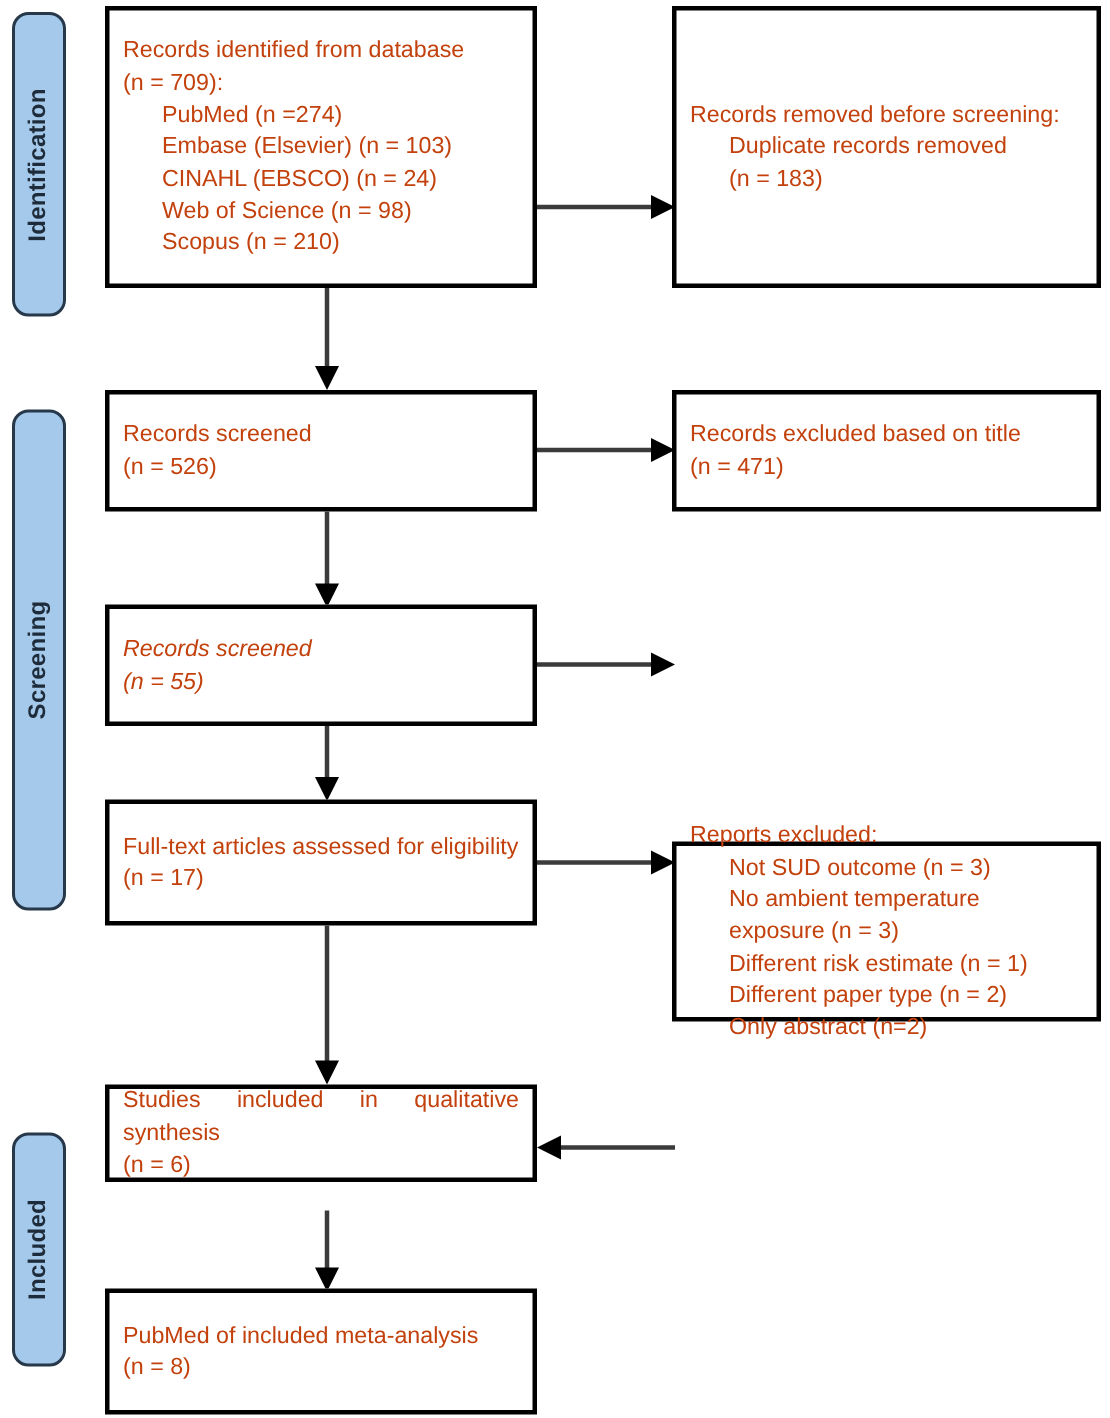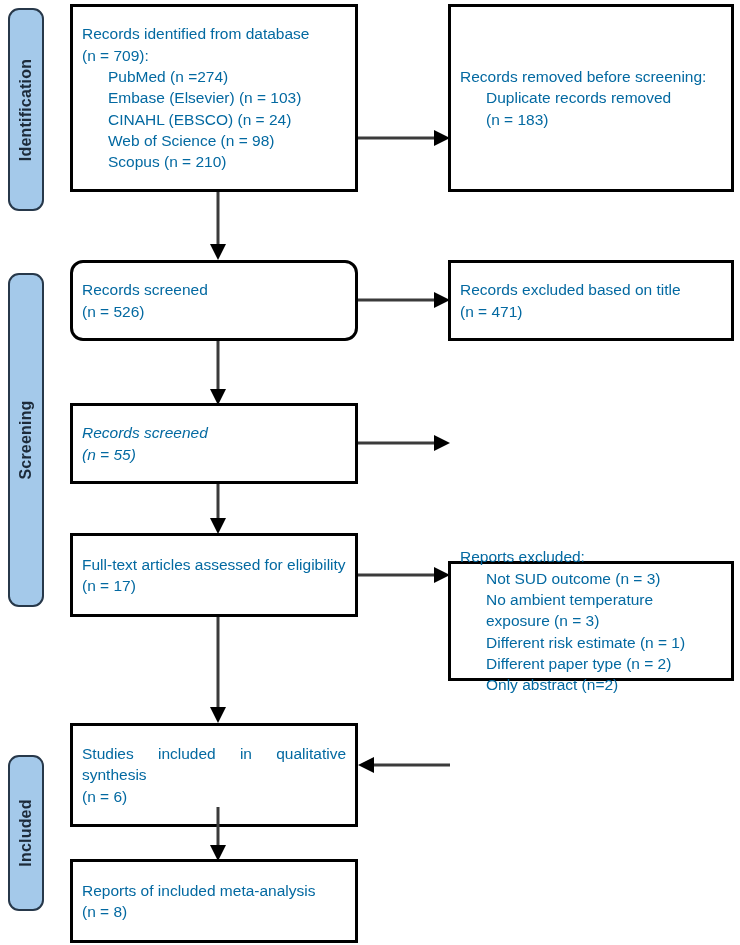--- a/index.html
+++ b/index.html
@@ -47,21 +47,21 @@
     background: #ffffff;
     border: 3px solid #000000;
     display: flex;
     align-items: center;
   }
   .flow-box .box-text {
     width: 100%;
     padding: 0 9px;
     font-size: 15.5px;
     line-height: 1.38;
-    color: #0369a1;
+    color: #c2410c;
     white-space: pre-wrap;
   }
   .flow-box.justify .box-text {
     text-align: justify;
     text-align-last: left;
   }
   .flow-box .box-text .ital {
   }
   .indent1 { display: inline-block; width: 26px; }
 
@@ -111,21 +111,21 @@
     </svg>
   </div>
 
   <div class="conn" style="left:208px; top:192px;">
     <svg width="20" height="68" viewBox="0 0 20 68">
       <line x1="10" y1="0" x2="10" y2="54" stroke="#3b3b3b" stroke-width="3"></line>
       <polygon points="2,52 18,52 10,68" fill="#000000"></polygon>
     </svg>
   </div>
 
-  <div class="flow-box" style="left:70px; top:260px; width:288px; height:81px;border-radius:13px;">
+  <div class="flow-box" style="left:70px; top:260px; width:288px; height:81px;">
     <div class="box-text"><span>Records screened</span>
 <span>(n = 526)</span></div>
   </div>
 
   <div class="flow-box" style="left:448px; top:260px; width:286px; height:81px;">
     <div class="box-text"><span>Records excluded based on title</span>
 <span>(n = 471)</span></div>
   </div>
 
   <div class="conn" style="left:358px; top:290px;">
@@ -184,38 +184,38 @@
     </svg>
   </div>
 
   <div class="conn" style="left:208px; top:617px;">
     <svg width="20" height="106" viewBox="0 0 20 106">
       <line x1="10" y1="0" x2="10" y2="92" stroke="#3b3b3b" stroke-width="3"></line>
       <polygon points="2,90 18,90 10,106" fill="#000000"></polygon>
     </svg>
   </div>
 
-  <div class="flow-box justify" style="left:70px; top:723px; width:288px; height:104px;">
+  <div class="flow-box justify" style="left:70px; top:723px; width:288px; height:65px;">
     <div class="box-text"><span>Studies included in qualitative synthesis</span>
 <span>(n = 6)</span></div>
   </div>
 
 
   <div class="conn" style="left:358px; top:755px;">
     <svg width="92" height="20" viewBox="0 0 92 20">
       <line x1="14" y1="10" x2="92" y2="10" stroke="#3b3b3b" stroke-width="3"></line>
       <polygon points="16,2 0,10 16,18" fill="#000000"></polygon>
     </svg>
   </div>
 
   <div class="conn" style="left:208px; top:807px;">
     <svg width="20" height="54" viewBox="0 0 20 54">
       <line x1="10" y1="0" x2="10" y2="40" stroke="#3b3b3b" stroke-width="3"></line>
       <polygon points="2,38 18,38 10,54" fill="#000000"></polygon>
     </svg>
   </div>
 
   <div class="flow-box justify" style="left:70px; top:859px; width:288px; height:84px;">
-    <div class="box-text"><span>Reports of included meta-analysis</span>
+    <div class="box-text"><span>PubMed of included meta-analysis</span>
 <span>(n = 8)</span></div>
   </div>
 
 </div>
 
 </body></html>

